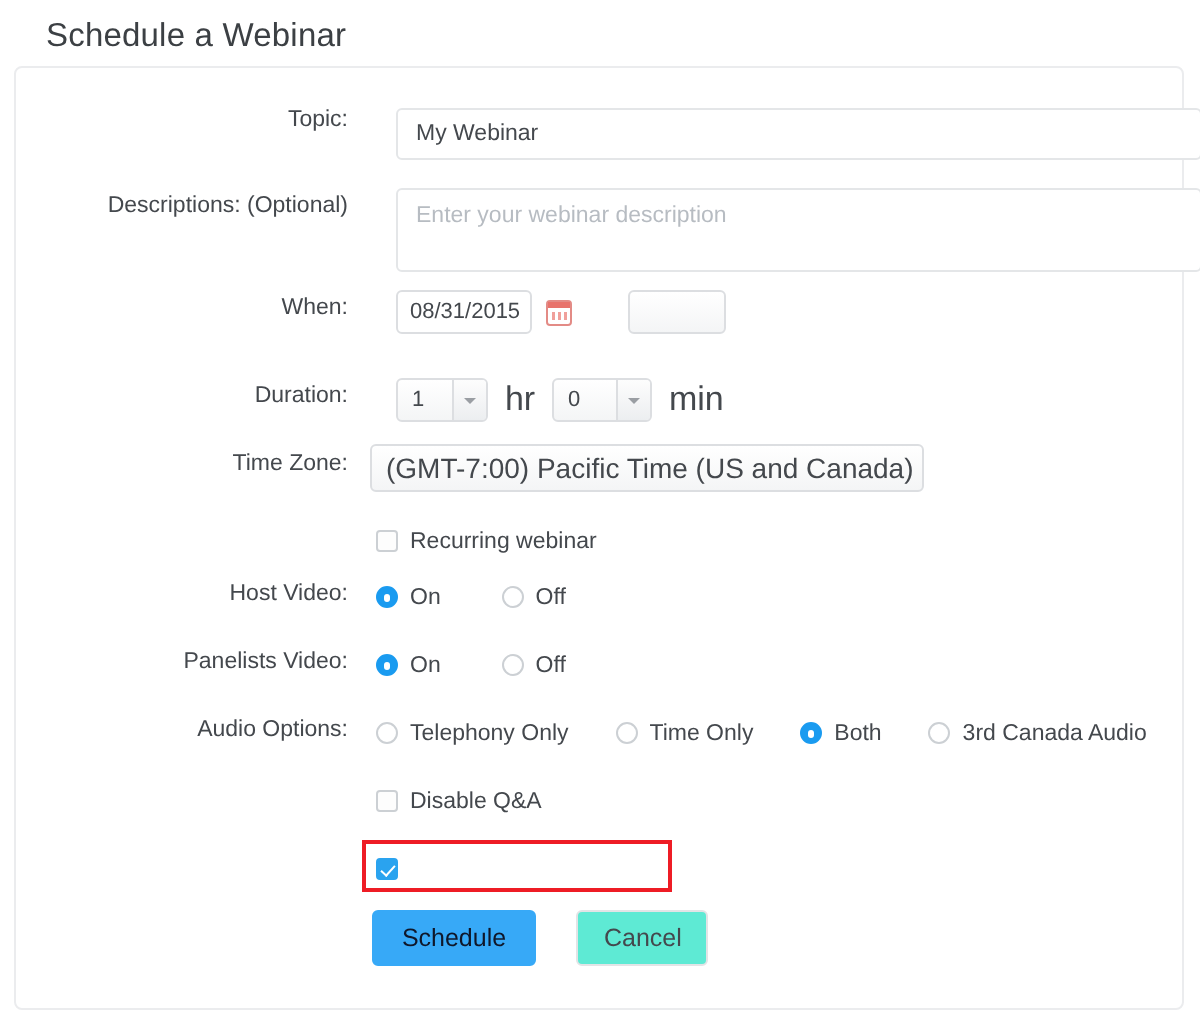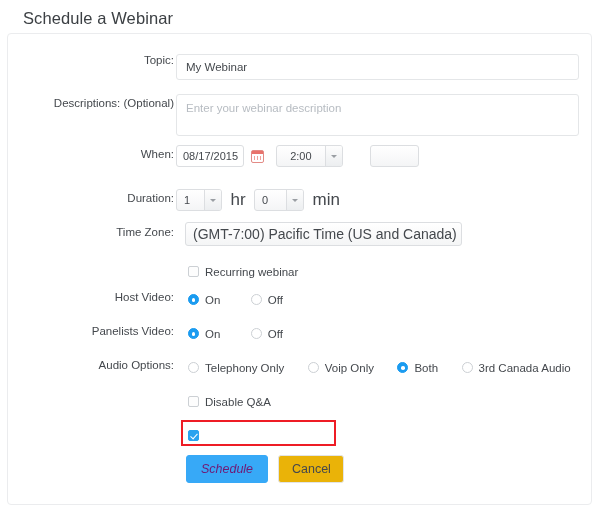--- a/index.html
+++ b/index.html
@@ -46,21 +46,21 @@
     right: 417px;       
     width: 260px;
     text-align: right;
     font-size: 11.5px;
     color: #44484d;
     white-space: nowrap;
   }
 
   .field {
     position: absolute;
-    left: 168px;
+    left: 190px;
   }
 
   
   .text-input {
     box-sizing: border-box;
     border: 1px solid #e4e6e8;
     border-radius: 3px;
     background: #ffffff;
     font-family: "Liberation Sans", sans-serif;
     font-size: 11.5px;
@@ -257,27 +257,26 @@
     cursor: pointer;
     height: 28px;
     line-height: 26px;
     text-align: center;
     display: inline-block;
     vertical-align: middle;
   }
   .btn-primary {
     background: #37a9f7;
     border: 1px solid #37a9f7;
-    color: #701a75;
+    color: #0f172a;
     width: 82px;
-    margin-right: 6px;
-    font-style: italic;
+    margin-right: 16px;
   }
   .btn-default {
-    background: #eab308;
+    background: #5eead4;
     border: 1px solid #e2e4e6;
     color: #44484d;
     width: 66px;
   }
 </style>
 </head>
 <body>
 
 <div class="page-title">Schedule a Webinar</div>
 
@@ -294,29 +293,23 @@
     <div class="label" style="top:3px;">Descriptions: (Optional)</div>
     <div class="field">
       <textarea id="desc-input" class="text-input" placeholder="Enter your webinar description" style=""></textarea>
     </div>
   </div>
 
   <div class="row" style="top:111px;">
     <div class="label" style="top:3px;">When:</div>
     <div class="field">
       <span class="date-box">
-        <span>08/17/2015</span>
+        <span>08/31/2015</span>
       </span>
       <span class="cal-icon"></span>
-      <span class="sel" style="width:67px; margin-left:7px;">
-        <span class="val" style="justify-content:center;">2:00</span>
-        <span class="caret">
-            <span class="caret-tri"></span>
-          </span>
-      </span>
       <span class="sel" style="width:46px; margin-left:23px;padding-left:47px;">
         <span class="val">PM</span>
         <span class="caret">
             <span class="caret-tri"></span>
           </span>
       </span>
     </div>
   </div>
 
   <div class="row" style="top:155px;">
@@ -390,21 +383,21 @@
 
   <div class="row" style="top:324px;">
     <div class="label" style="top:1px;">Audio Options:</div>
     <div class="field" style="left:180px;">
       <span class="opt">
         <span class="rb"></span>
         <span class="opt-label">Telephony Only</span>
       </span>
       <span class="opt" style="margin-left:5px;">
         <span class="rb"></span>
-        <span class="opt-label">Voip Only</span>
+        <span class="opt-label">Time Only</span>
       </span>
       <span class="opt" style="margin-left:5px;">
         <span class="rb checked"></span>
         <span class="opt-label">Both</span>
       </span>
       <span class="opt" style="margin-left:5px;">
         <span class="rb"></span>
         <span class="opt-label">3rd Canada Audio</span>
       </span>
     </div>

